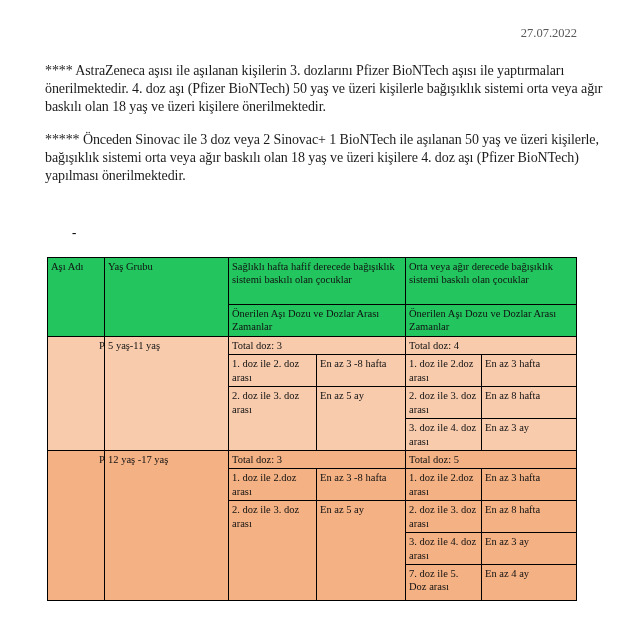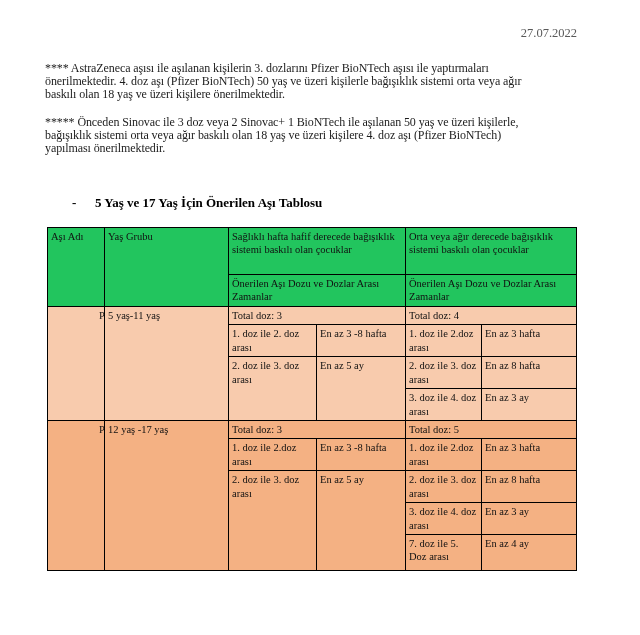--- a/index.html
+++ b/index.html
@@ -17,22 +17,22 @@
     top:26px; right:63px;
     font-size:12.5px;
     color:#595959;
   }
   .content {
     position:absolute;
     left:45px; top:62px;
     width:588px;
   }
   .para {
-    font-size:12px;
-    line-height:13px;
+    font-size:14px;
+    line-height:18px;
     letter-spacing:-0.1px;
     white-space:pre-line;
     margin-bottom:15px;
     color:#1c1c1c;
   }
   .heading {
     display:flex;
     margin-left:27px;
     margin-top:39px;
     margin-bottom:15px;
@@ -80,21 +80,20 @@
     <p class="para">**** AstraZeneca aşısı ile aşılanan kişilerin 3. dozlarını Pfizer BioNTech aşısı ile yaptırmaları
 önerilmektedir. 4. doz aşı (Pfizer BioNTech) 50 yaş ve üzeri kişilerle bağışıklık sistemi orta veya ağır
 baskılı olan 18 yaş ve üzeri kişilere önerilmektedir.</p>
 
     <p class="para">***** Önceden Sinovac ile 3 doz veya 2 Sinovac+ 1 BioNTech ile aşılanan 50 yaş ve üzeri kişilerle,
 bağışıklık sistemi orta veya ağır baskılı olan 18 yaş ve üzeri kişilere 4. doz aşı (Pfizer BioNTech)
 yapılması önerilmektedir.</p>
 
     <div class="heading">
       <span class="bullet">-</span>
-      <span>5 Yaş ve 17 Yaş İçin Önerilen Aşı Tablosu</span>
     </div>
 
     <table class="vax">
       <colgroup>
         <col style="width:57px">
         <col style="width:124px">
         <col style="width:88px">
         <col style="width:89px">
         <col style="width:76px">
         <col style="width:95px">

